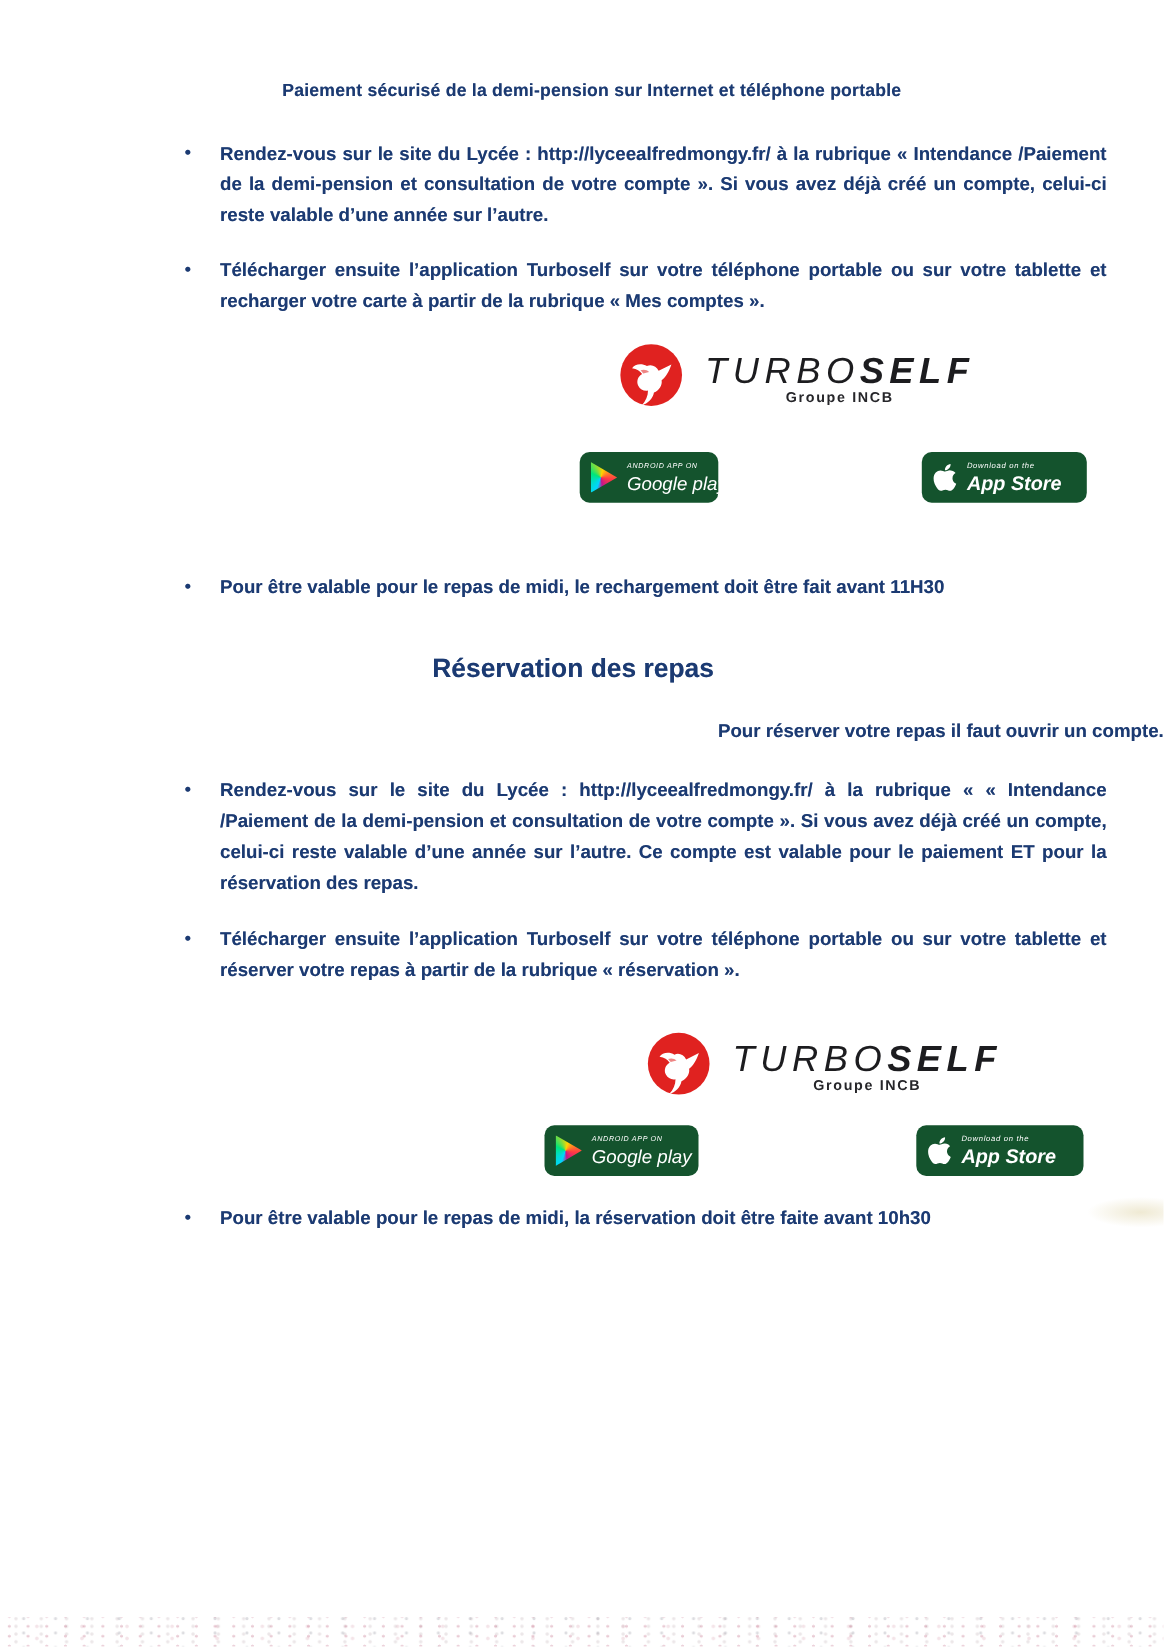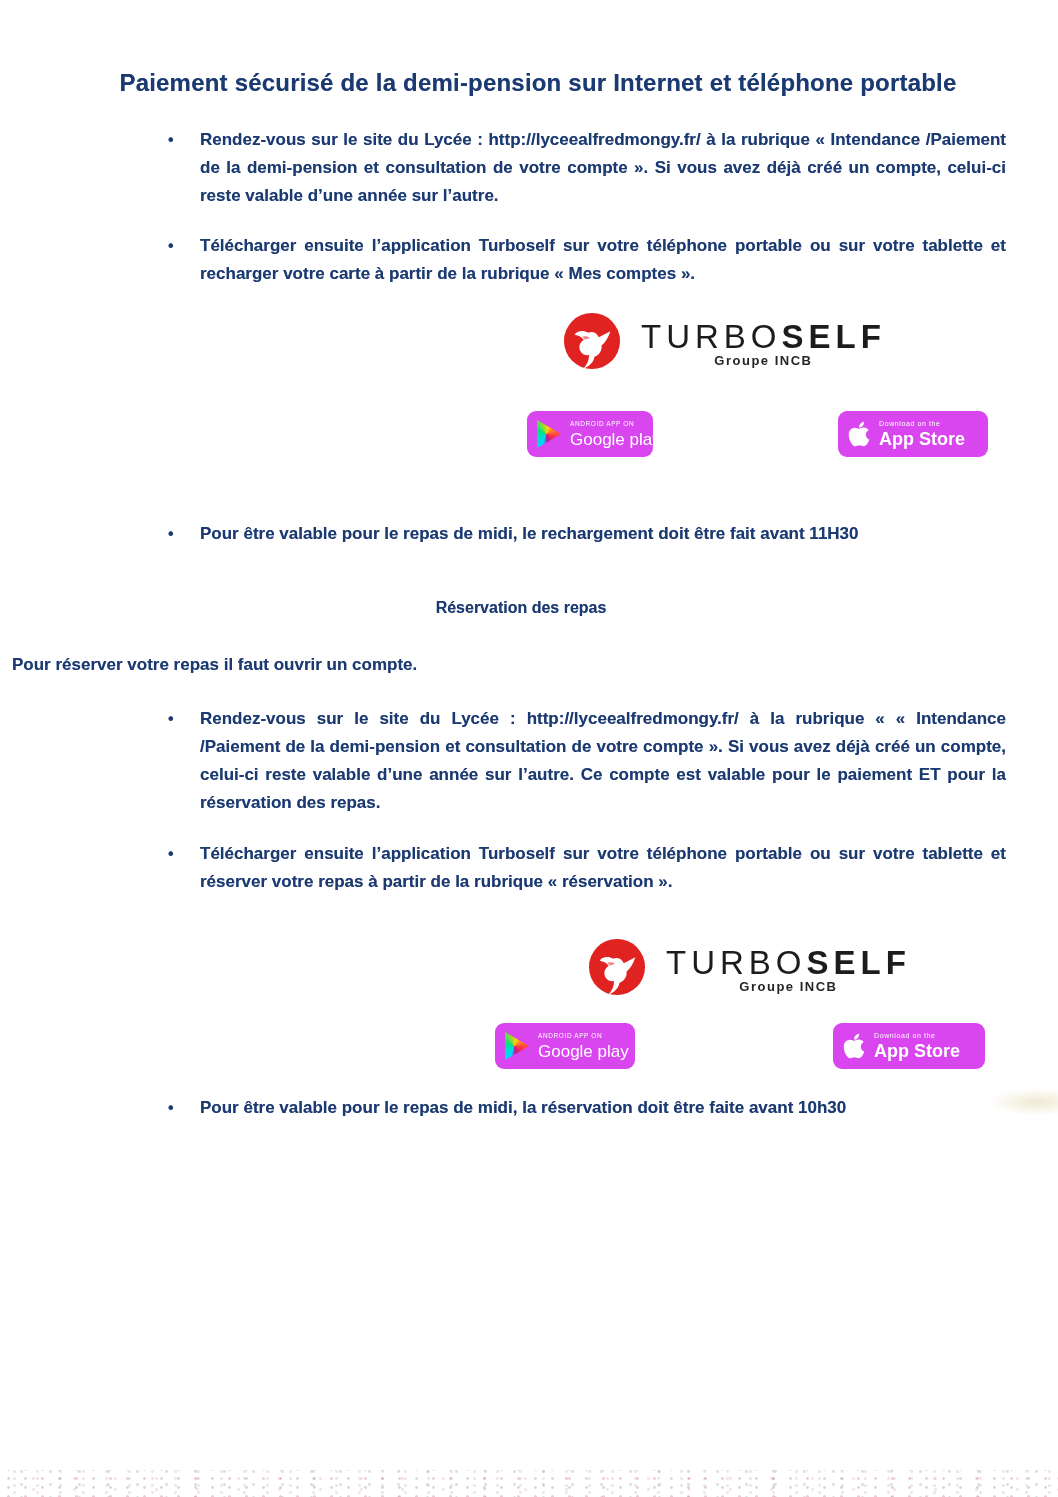--- a/index.html
+++ b/index.html
@@ -8,21 +8,21 @@
     width:1058px;height:1497px;
     background:#ffffff;
     font-family:"Liberation Sans",sans-serif;
     font-weight:700;
     color:#1b3a72;
     overflow:hidden;
   }
   .doc-title{
     margin:0;padding-top:70px;
     text-align:center;
-    font-size:24px;line-height:26px;
+    font-size:16px;line-height:26px;
     letter-spacing:.2px;
     text-shadow:0 0 .5px rgba(27,58,114,.55);
     padding-left:18px;
   }
   .intro{
     margin:27px 80px 0 138px;
     font-size:17px;line-height:27px;
     text-align:justify;text-align-last:left;
     text-shadow:0 0 .4px rgba(27,58,114,.5);
   }
@@ -44,68 +44,68 @@
   .logo-row{position:relative;height:82px;}
   .logo-row.first{margin-top:22px;}
   .logo-row.second{margin-top:40px;height:78px;}
   .logo{position:absolute;top:2px;display:flex;align-items:flex-start;gap:20px;}
   .logo.pos1{left:563px;}
   .logo.pos2{left:588px;}
   .logo-circle{display:block;width:58px;height:58px;}
   .logo-text{padding-top:8px;}
   .brand{
     font-size:33px;line-height:33px;letter-spacing:5px;
-    color:#1c1c1f;font-weight:400;white-space:nowrap;
+    color:#1c1c1f;font-weight:400;white-space:nowrap;font-style:italic;
   }
   .brand .bold{font-weight:800;}
   .groupe{
     margin-top:1px;text-align:center;
     font-size:13px;line-height:14px;letter-spacing:1.5px;
     color:#26262a;font-weight:600;
   }
 
   .badges-row{position:relative;height:48px;}
   .badges-row.first{margin-top:18px;}
   .badges-row.second{margin-top:8px;}
   .store-badge{
     position:absolute;top:1px;height:46px;
-    background:#d946ef;border-radius:9px;
+    background:#14532d;border-radius:9px;
     color:#fff;display:flex;align-items:center;
-    padding:0 10px;gap:9px;box-sizing:border-box;
+    padding:0 10px;gap:9px;box-sizing:border-box;font-style:italic;
   }
   .badges-row.first .gp{left:527px;width:126px;}
   .badges-row.first .as{left:838px;width:150px;}
   .badges-row.second .gp{left:495px;width:140px;}
   .badges-row.second .as{left:833px;width:152px;}
   .play-tri{
     flex:none;width:24px;height:28px;
     background:conic-gradient(from 200deg at 38% 50%,
       #00d6ff 0deg,#00e57a 95deg,#ffd400 175deg,#ff3a44 260deg,#c3128f 330deg,#00d6ff 360deg);
     clip-path:polygon(0 0,100% 50%,0 100%);
   }
   .apple-icon{flex:none;width:22px;height:28px;}
   .badge-lines{display:flex;flex-direction:column;justify-content:center;}
   .badge-tagline{font-size:7px;line-height:8px;letter-spacing:.6px;font-weight:400;white-space:nowrap;}
   .gp .badge-tagline{font-size:6.5px;text-transform:uppercase;}
   .badge-label{font-size:17px;line-height:19px;font-weight:400;margin-top:2px;white-space:nowrap;}
   .as .badge-label{font-weight:600;font-size:18px;}
 
   .section-heading{
     margin:45px 16px 0 0;text-align:center;
-    font-size:16px;line-height:30px;
+    font-size:24px;line-height:30px;
     text-shadow:0 0 .5px rgba(27,58,114,.55);
   }
   .section-subheading{
     margin:0;text-align:center;
     font-size:20px;line-height:30px;
     text-shadow:0 0 .5px rgba(27,58,114,.55);
   }
   .section-subheading sup{font-size:12px;}
   .lead{
-    margin:28px 0 0 12px;text-align:left;
+    margin:28px 0 0 12px;text-align:right;
     font-size:17px;line-height:27px;
     text-shadow:0 0 .4px rgba(27,58,114,.5);
   }
 
   .scan-noise{
     position:absolute;left:0;right:0;bottom:0;height:27px;
     background-image:
       radial-gradient(circle,rgba(186,88,118,.30) 1px,transparent 1.6px),
       radial-gradient(circle,rgba(125,125,140,.26) 1px,transparent 1.8px),
       radial-gradient(circle,rgba(205,135,155,.22) 1.2px,transparent 2px),

